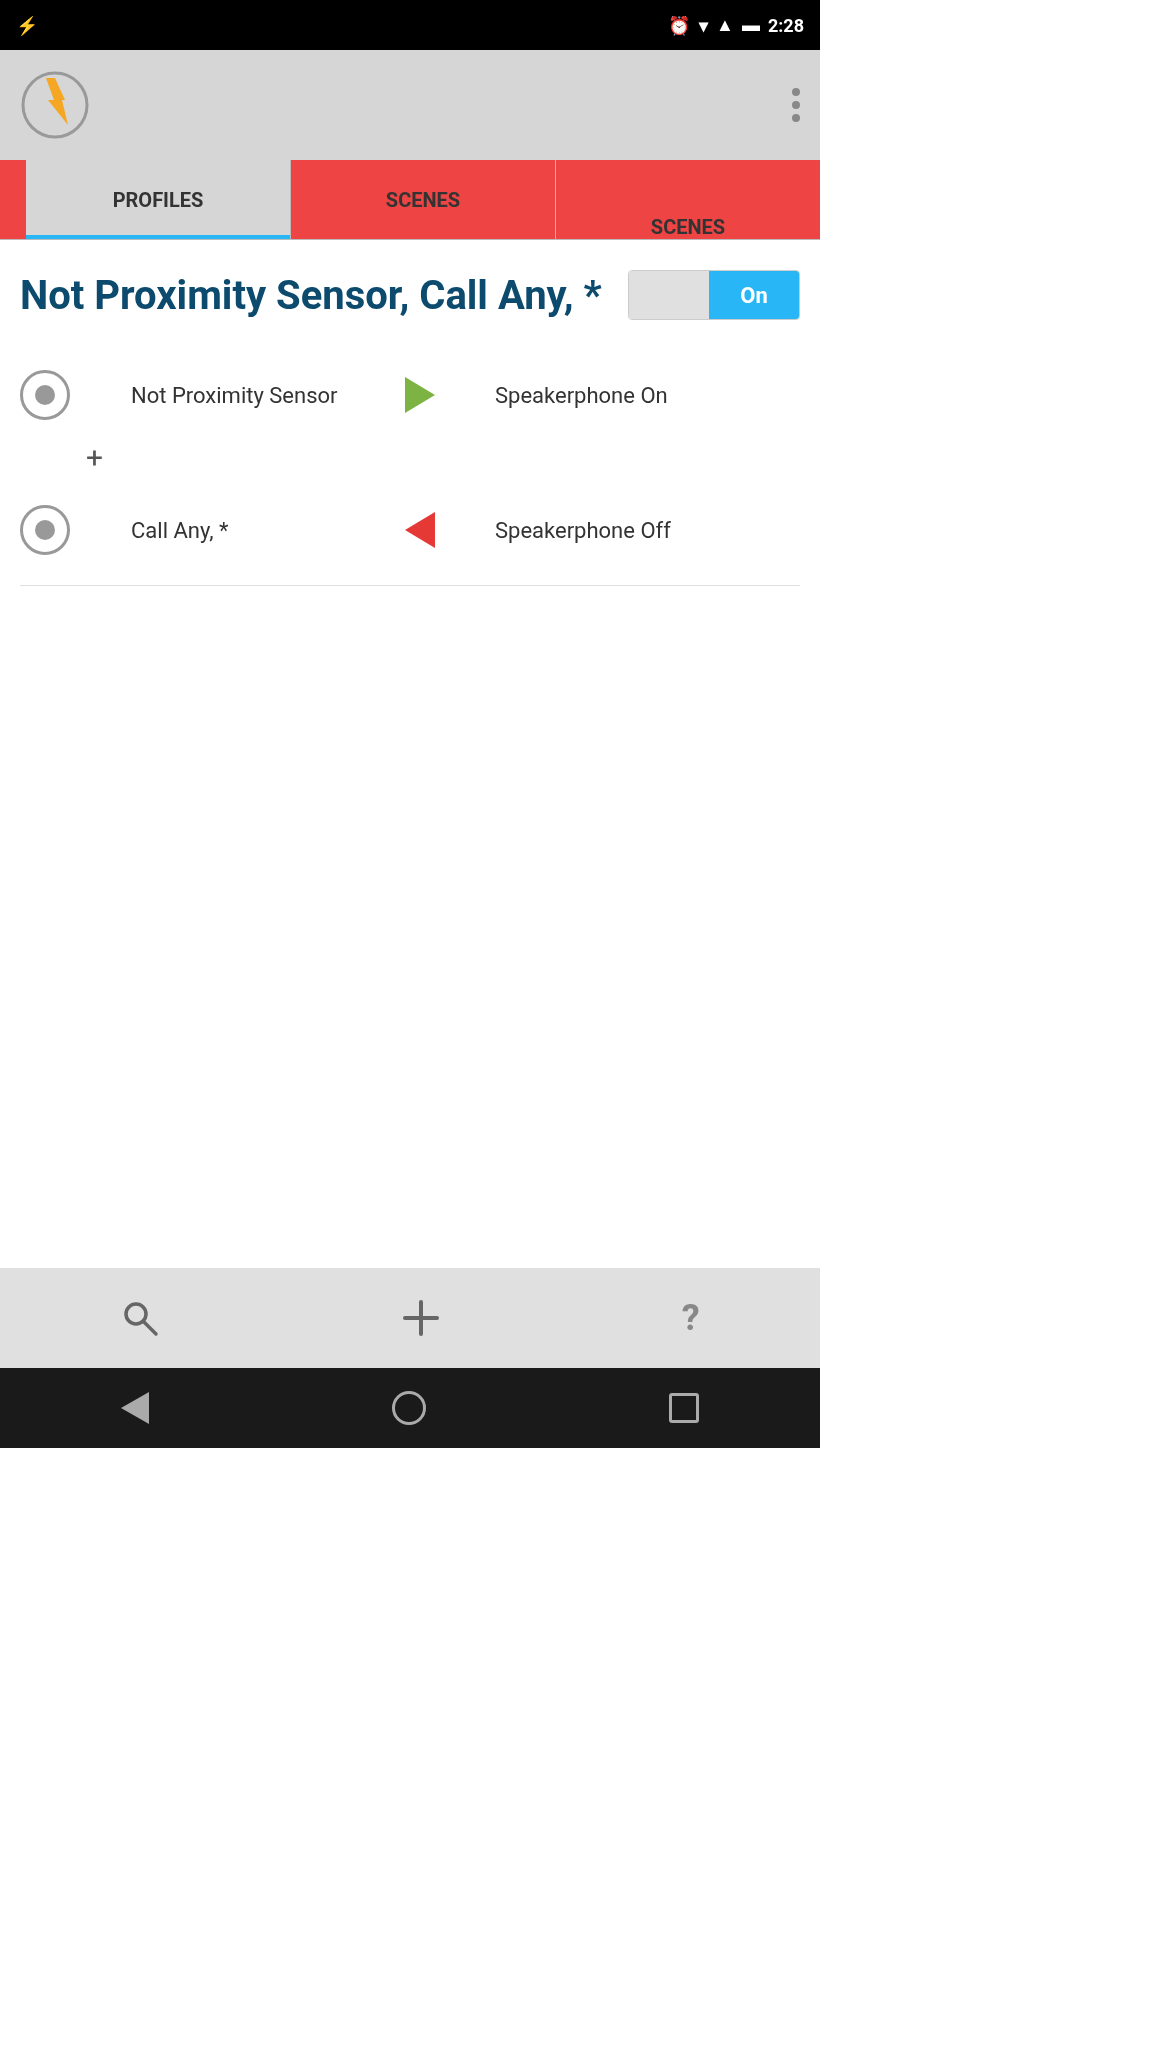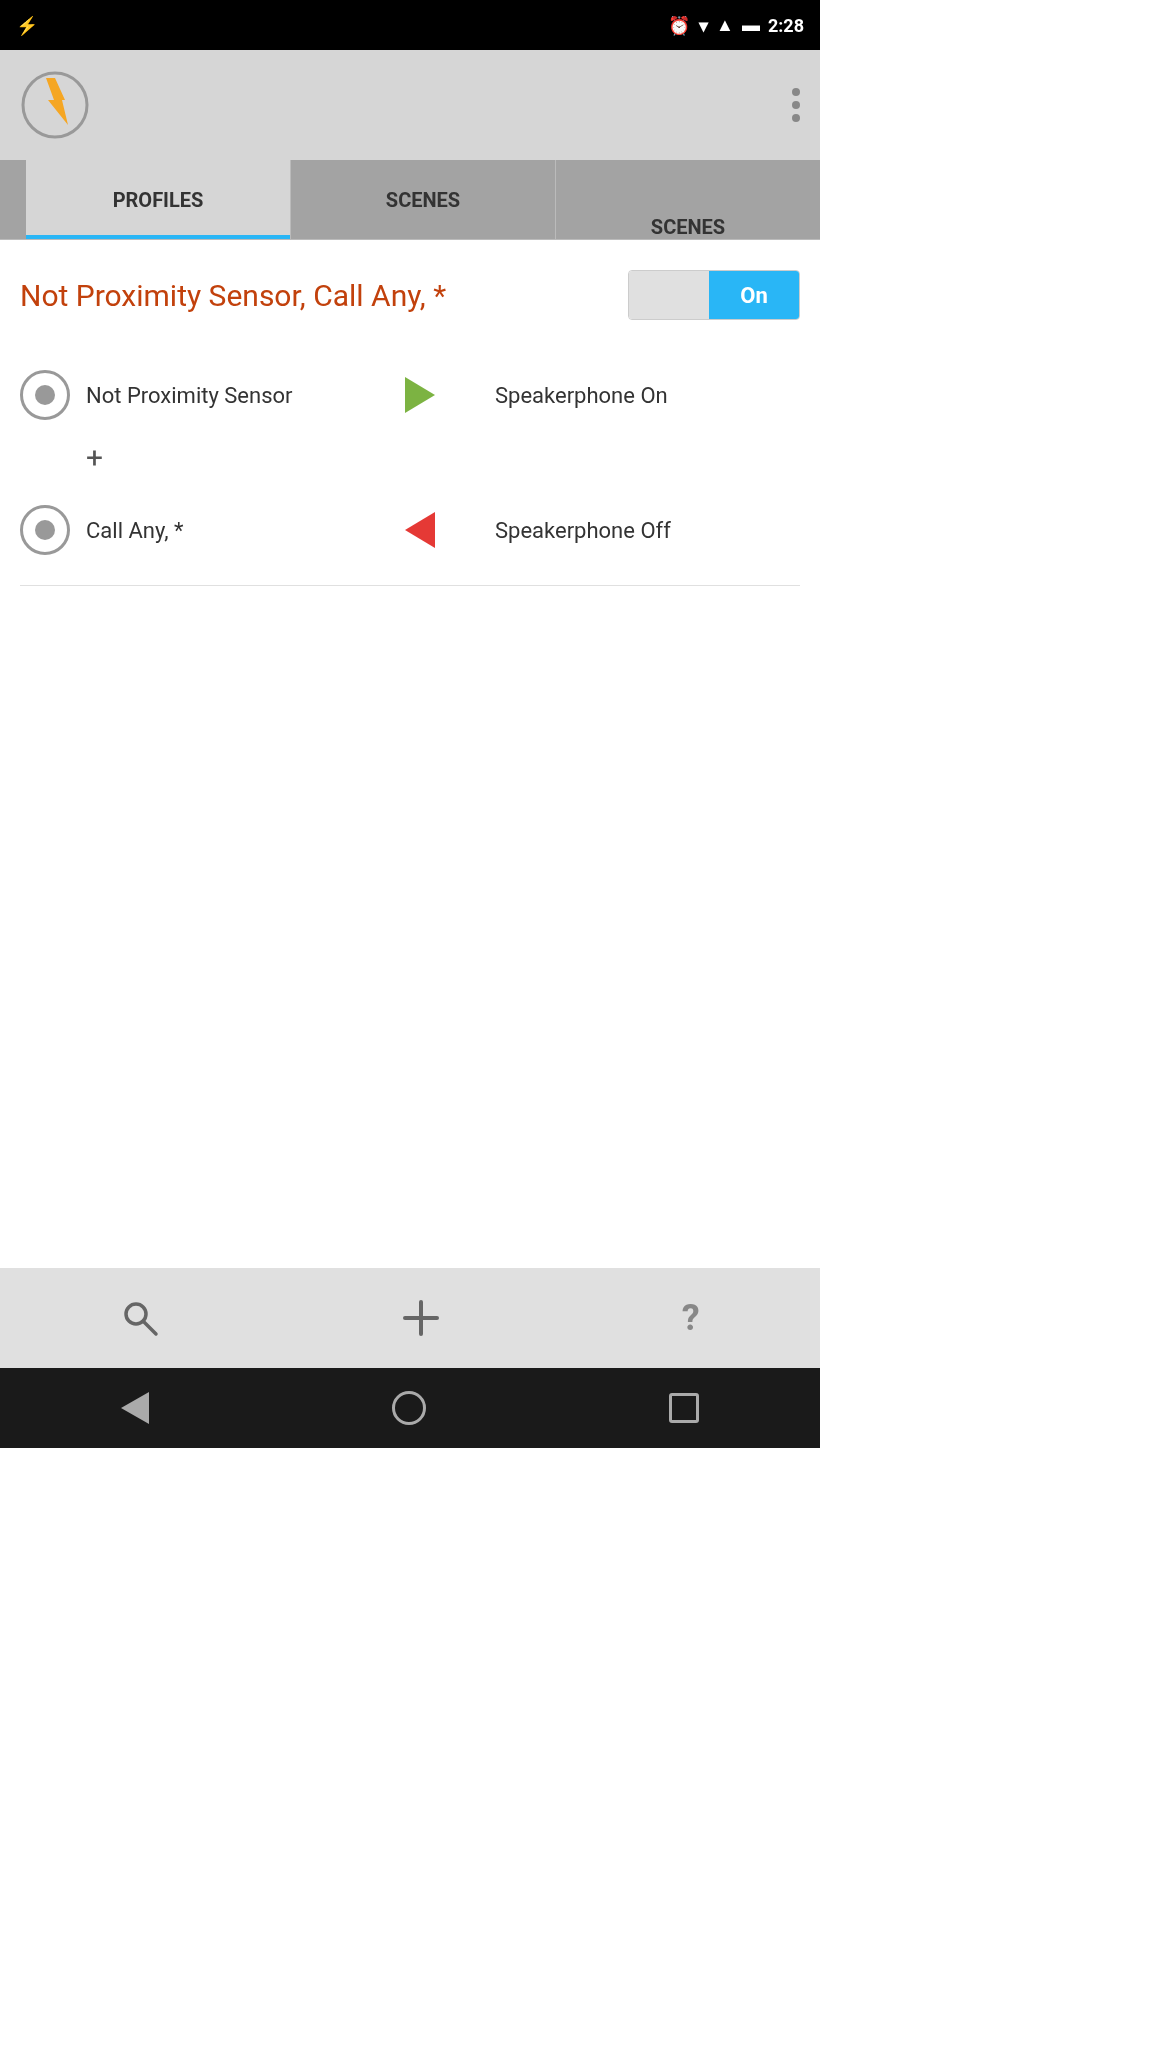--- a/index.html
+++ b/index.html
@@ -77,21 +77,21 @@
       height: 8px;
       background: #888;
       border-radius: 50%;
       display: block;
     }
 
     
     .tab-bar {
       width: 100%;
       height: 80px;
-      background: #a3a3a3;
+      background: #ef4444;
       display: flex;
       border-bottom: 1px solid #bbb;
       padding-left: 26px;
     }
 
     .tab-item {
       flex: 1;
       display: flex;
       align-items: center;
       justify-content: center;
@@ -131,23 +131,23 @@
 
     
     .profile-header {
       display: flex;
       align-items: center;
       justify-content: space-between;
       margin-bottom: 30px;
     }
 
     .profile-title {
-      font-size: 30px;
-      color: #c2410c;
-      font-weight: normal;
+      font-size: 40px;
+      color: #0c4a6e;
+      font-weight: bold;
     }
 
     .on-toggle {
       display: flex;
       align-items: center;
       height: 50px;
       border: 1px solid #ccc;
       border-radius: 4px;
       overflow: hidden;
       justify-content: space-between;
@@ -213,20 +213,21 @@
       background: #999;
       position: absolute;
       top: 50%;
       left: 50%;
       transform: translate(-50%, -50%);
     }
 
     .condition-label {
       font-size: 22px;
       color: #333;
+      margin-left: 45px;
     }
 
     .arrow-section {
       display: flex;
       align-items: center;
       justify-content: center;
       width: 80px;
       flex-shrink: 0;
     }
 

